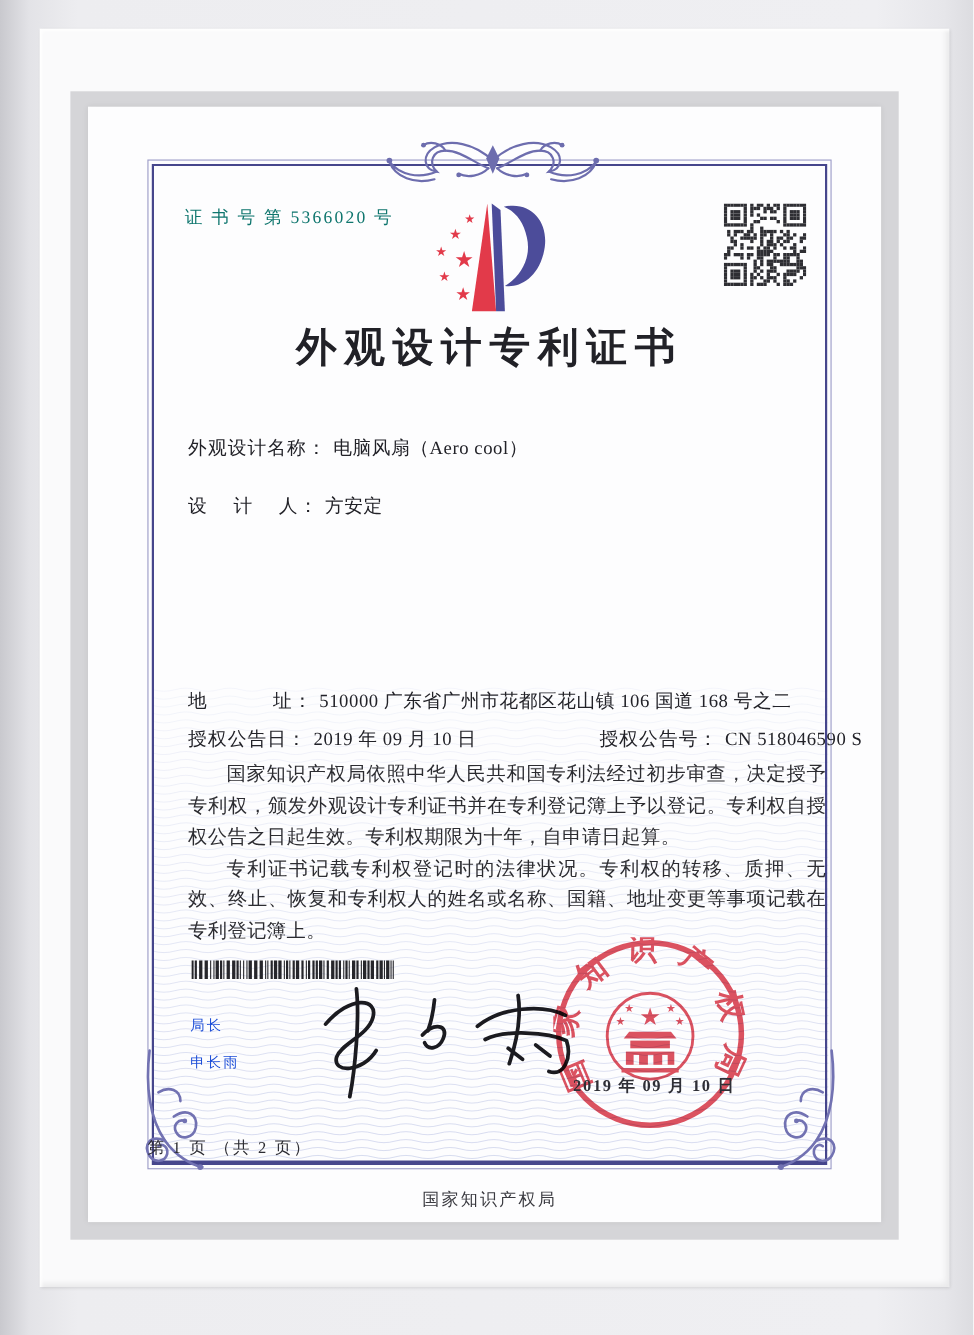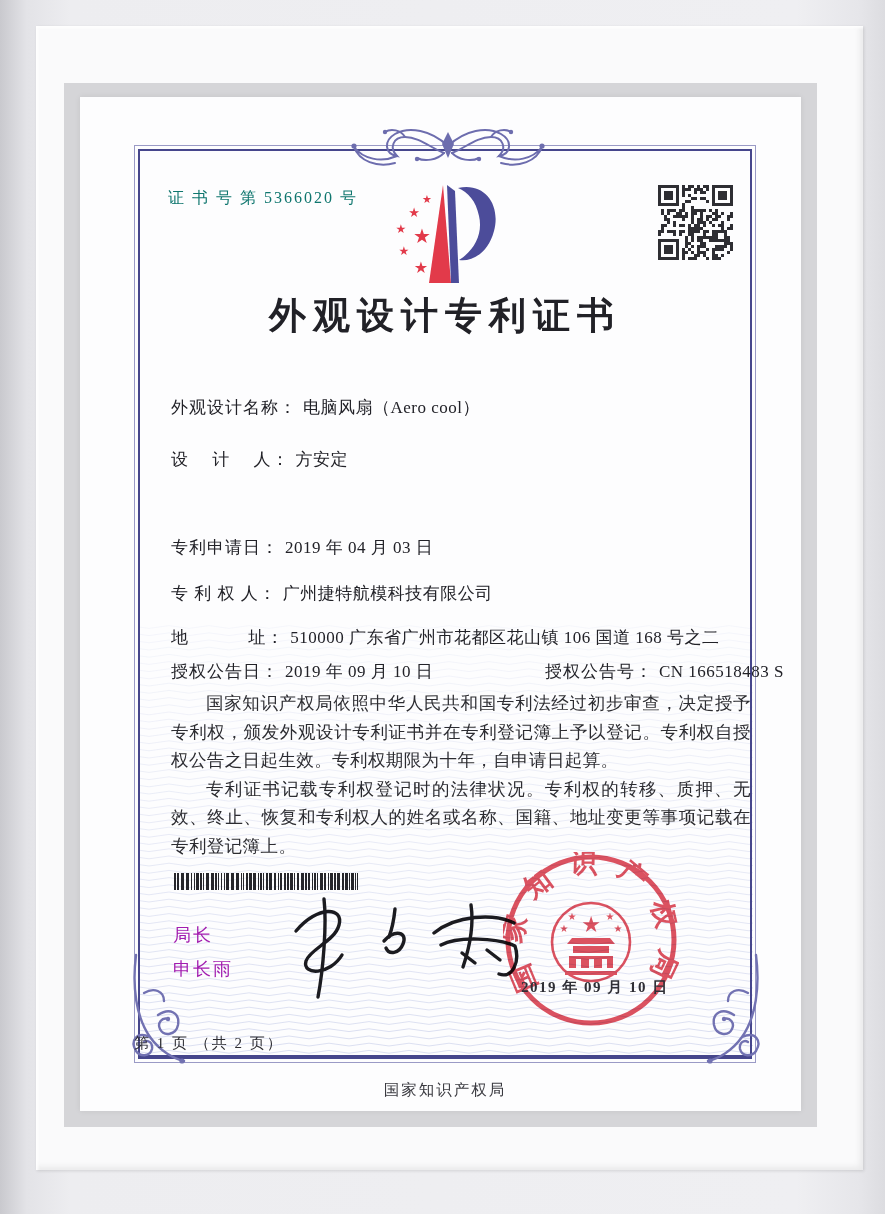--- a/index.html
+++ b/index.html
@@ -25,21 +25,21 @@
     letter-spacing:7px;color:#212127;}
   .row{position:absolute;left:91px;right:48px;height:24px;font-size:17px;color:#222228;white-space:nowrap;}
   .row .lab{letter-spacing:1px;}
   .row .val{margin-left:6px;letter-spacing:.5px;}
   .pair2{position:absolute;left:374px;top:0;}
   .paras{position:absolute;left:91px;right:50px;top:592px;font-size:17.5px;line-height:28.5px;color:#2c2c31;
     text-align:justify;}
   .paras p{margin:0;text-indent:2em;letter-spacing:.4px;}
   .barcode{position:absolute;left:94px;top:776px;width:186px;height:17px;}
   .signer{position:absolute;left:93px;font-family:Liberation Mono, monospace;
-    font-size:18px;color:#a21caf;letter-spacing:2px;}
+    font-size:13px;color:#1d4ed8;letter-spacing:2px;}
   .signer.t1{top:826px;}
   .signer.t2{top:860px;}
   .signature{position:absolute;left:186px;top:794px;width:285px;height:112px;}
   .seal{position:absolute;left:423px;top:755px;width:176px;height:176px;opacity:.9;mix-blend-mode:multiply;}
   .seal-date{position:absolute;left:441px;top:881px;width:160px;font-size:15px;font-weight:600;
     letter-spacing:1.5px;color:#2f2f36;}
   .page-num{position:absolute;left:54px;right:45px;top:937px;text-align:left;font-size:15px;
     letter-spacing:2px;color:#2c2c32;}
   .back-note{position:absolute;left:54px;right:45px;top:983px;text-align:center;font-size:15.5px;
     letter-spacing:2px;color:#3a3a40;}
@@ -480,33 +480,27 @@
       </svg>
 
     <div class="title">外观设计专利证书</div>
 
     <div class="row" style="top:299px">
       <span class="lab">外观设计名称：</span><span class="val">电脑风扇（Aero cool）</span>
     </div>
     <div class="row" style="top:351px">
       <span class="lab">设　 计　 人：</span><span class="val">方安定</span>
     </div>
-    <div class="row" style="top:439px">
-      <span class="lab">专利申请日：</span><span class="val">2019 年 04 月 03 日</span>
-    </div>
-    <div class="row" style="top:485px">
-      <span class="lab">专 利 权 人：</span><span class="val">广州捷特航模科技有限公司</span>
-    </div>
     <div class="row" style="top:529px">
       <span class="lab">地　　　 址：</span><span class="val">510000 广东省广州市花都区花山镇 106 国道 168 号之二</span>
     </div>
     <div class="row" style="top:563px">
       <span class="lab">授权公告日：</span><span class="val">2019 年 09 月 10 日</span>
       <span class="pair2">
-        <span class="lab">授权公告号：</span><span class="val">CN 166518483 S</span>
+        <span class="lab">授权公告号：</span><span class="val">CN 518046590 S</span>
       </span>
     </div>
 
     <div class="paras">
       <p>国家知识产权局依照中华人民共和国专利法经过初步审查，决定授予专利权，颁发外观设计专利证书并在专利登记簿上予以登记。专利权自授权公告之日起生效。专利权期限为十年，自申请日起算。</p>
       <p>专利证书记载专利权登记时的法律状况。专利权的转移、质押、无效、终止、恢复和专利权人的姓名或名称、国籍、地址变更等事项记载在专利登记簿上。</p>
     </div>
 
     <svg class="barcode" id="barcode" viewBox="0 0 186 17" preserveAspectRatio="none">
         <rect x="0" y="0" width="2" height="17" fill="#26262b"></rect>

